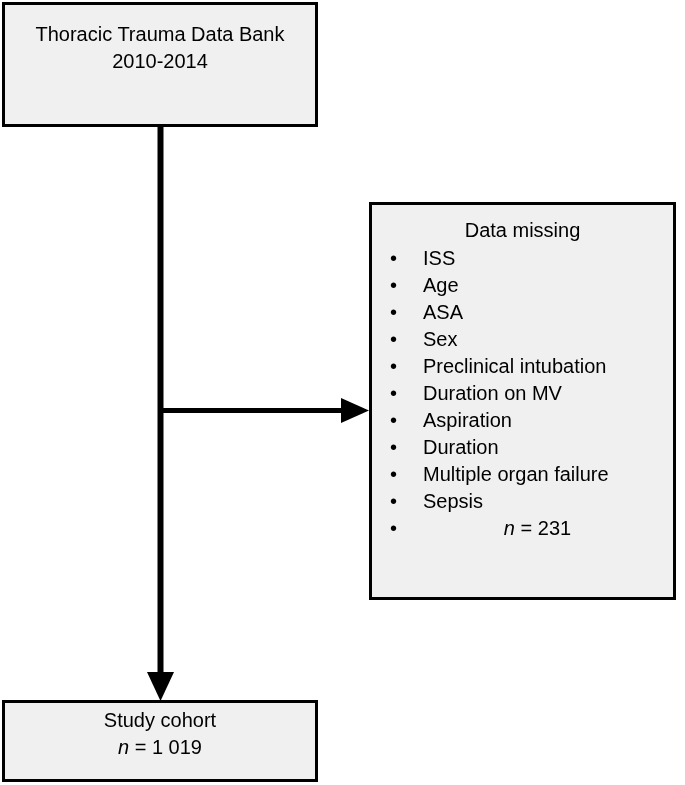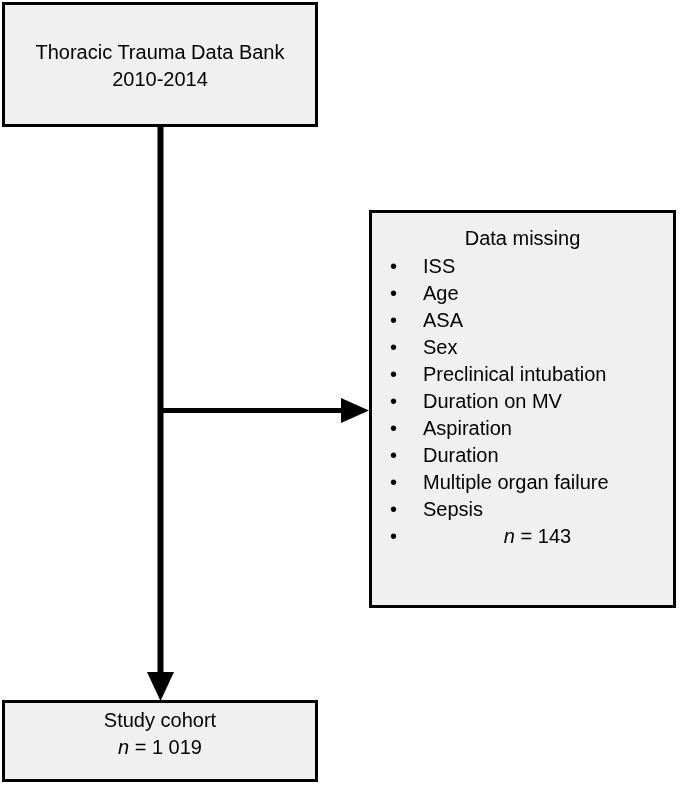--- a/index.html
+++ b/index.html
@@ -32,37 +32,37 @@
     border: 3px solid #000000;
   }
 
   
   #box-source {
     left: 2px;
     top: 2px;
     width: 316px;
     height: 125px;
     text-align: center;
-    padding-top: 34px;
+    padding-top: 16px;
   }
 
   
   #box-cohort {
     left: 2px;
     top: 700px;
     width: 316px;
     height: 82px;
     text-align: center;
     padding-top: 4px;
   }
 
   
   #box-excluded {
     left: 369px;
-    top: 210px;
+    top: 202px;
     width: 307px;
     height: 398px;
     padding: 12px 10px 10px 10px;
   }
 
   .line {
     font-size: 20px;
     line-height: 27px;
     white-space: nowrap;
   }
@@ -142,21 +142,21 @@
       <li><span class="bullet">•</span><span>ASA</span></li>
       <li><span class="bullet">•</span><span>Sex</span></li>
       <li><span class="bullet">•</span><span>Preclinical intubation</span></li>
       <li><span class="bullet">•</span><span>Duration on MV</span></li>
       <li><span class="bullet">•</span><span>Aspiration</span></li>
       <li><span class="bullet">•</span><span>Duration</span></li>
       <li><span class="bullet">•</span><span>Multiple organ failure</span></li>
       <li><span class="bullet">•</span><span>Sepsis</span></li>
       <li><span class="bullet">•</span></li>
     </ul>
-    <div class="excluded-count"><span class="n-label">n</span><span> = 143</span></div>
+    <div class="excluded-count"><span class="n-label">n</span><span> = 231</span></div>
   </div>
 
   <div class="box" id="box-cohort">
     <div class="line">Study cohort</div>
     <div class="line"><span class="n-label">n</span><span> = 1 019</span></div>
   </div>
 
 </div>
 
 </body></html>

